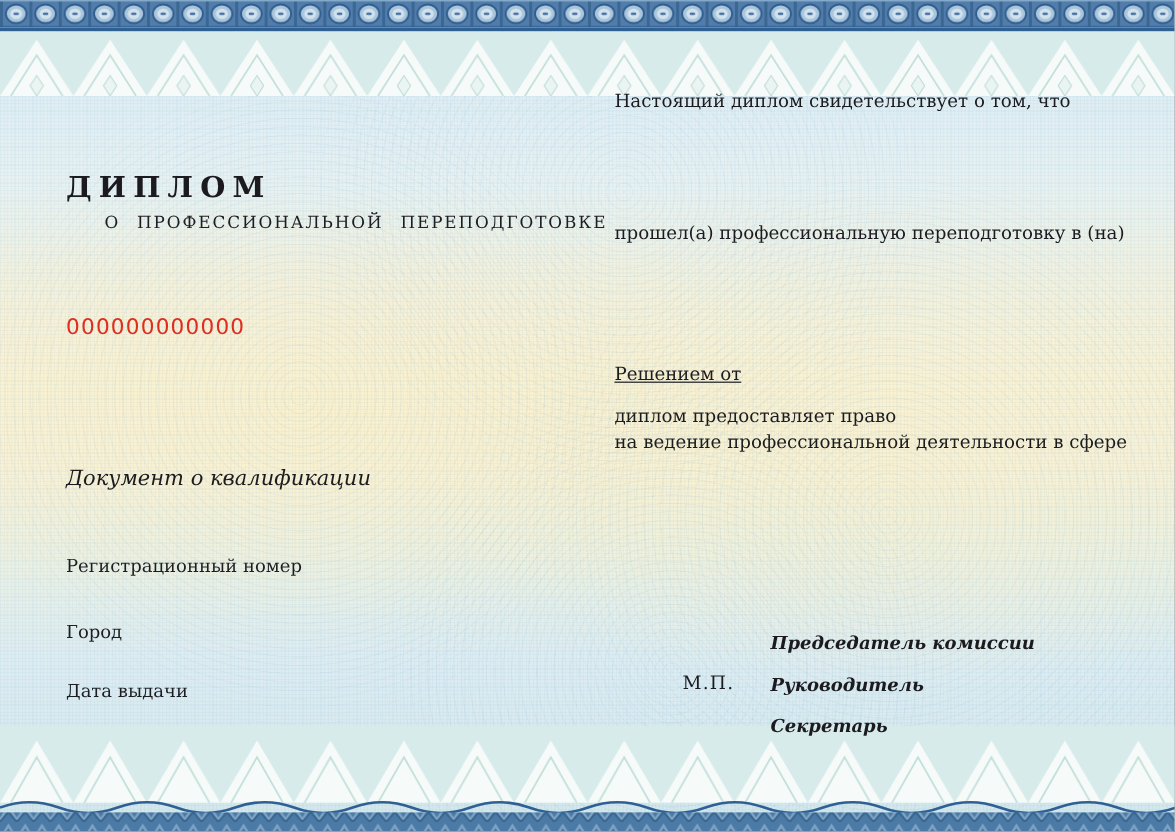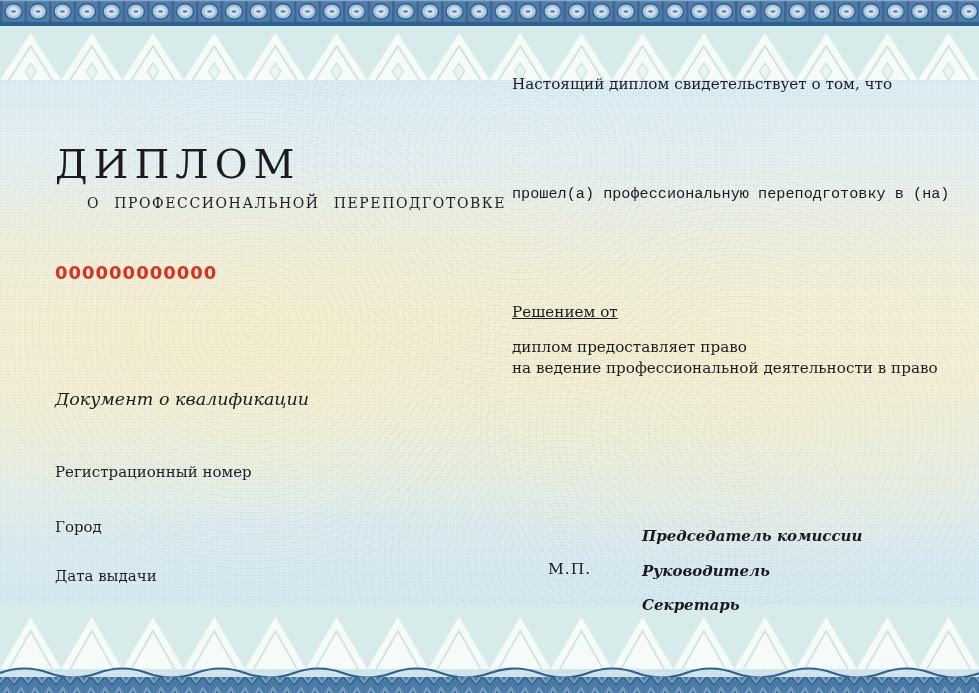--- a/index.html
+++ b/index.html
@@ -35,50 +35,50 @@
   .rosette.r-bottom{left:300px;  top:300px; width:520px;height:520px;}
   .ornament{position:absolute;left:0;display:block;}
   .ornament.top{top:0;}
   .ornament.bottom{top:605px;}
 
   .abs{position:absolute;}
   .centered{text-align:left;}
 
   .title-block{left:55px;top:143px;width:375px;}
   .title{
-    font-size:40px;font-weight:400;letter-spacing:6px;
+    font-size:24px;font-weight:700;letter-spacing:6px;
     color:#1b1b1f;line-height:1.05;white-space:nowrap;
   }
   .subtitle{
     margin-top:10px;font-size:14px;letter-spacing:1.6px;word-spacing:8px;
     color:#1d1d22;white-space:nowrap;margin-left:32px;
   }
   .serial{
     left:55px;top:262px;width:375px;
     font-family:"DejaVu Sans", sans-serif;
-    font-weight:700;font-size:18px;letter-spacing:1px;
+    font-weight:400;font-size:18px;letter-spacing:1px;
   }
   .doc-type{
     left:55px;top:389px;width:375px;
     font-style:italic;font-size:17.5px;color:#1c1c20;
   }
   .label-left{font-size:15px;color:#1d1d22;}
   .reg-label {left:55px;top:463px;width:375px;}
   .city-label{left:55px;top:518px;width:375px;}
   .date-label{left:55px;top:567px;width:375px;}
 
   .right-col{left:512px;width:450px;font-size:15.2px;color:#1c1c20;}
   .statement {top:75px;}
-  .retrain   {top:185px;font-family:Liberation Mono, monospace;}
+  .retrain   {top:185px;}
   .decision  {top:303px;text-decoration:underline;}
   .grants    {top:337px;line-height:21px;}
 
   .seal{
     left:548px;top:560px;width:64px;
-    font-size:15.5px;letter-spacing:1px;color:#1c1c20;text-align:left;
+    font-size:15.5px;letter-spacing:1px;color:#1c1c20;text-align:right;
   }
   .sig{
     left:642px;width:280px;
     font-size:15px;font-weight:700;font-style:italic;color:#1b1b1f;
   }
   .sig.s1{top:527px;}
   .sig.s2{top:562px;}
   .sig.s3{top:596px;}
 </style>
 </head>
@@ -145,21 +145,21 @@
   <div class="abs label-left reg-label centered">Регистрационный номер</div>
   <div class="abs label-left city-label centered">Город</div>
   <div class="abs label-left date-label centered">Дата выдачи</div>
 
   <div class="abs right-col centered statement">Настоящий диплом свидетельствует о том, что</div>
   <div class="abs right-col centered retrain">прошел(а) профессиональную переподготовку в (на)</div>
   <div class="abs right-col centered decision">Решением от</div>
 
   <div class="abs right-col centered grants">
     <div>диплом предоставляет право</div>
-    <div>на ведение профессиональной деятельности в право</div>
+    <div>на ведение профессиональной деятельности в сфере</div>
   </div>
 
   <div class="abs seal">М.П.</div>
 
   <div class="abs sig s1">Председатель комиссии</div>
   <div class="abs sig s2">Руководитель</div>
   <div class="abs sig s3">Секретарь</div>
 
 </div>
 

